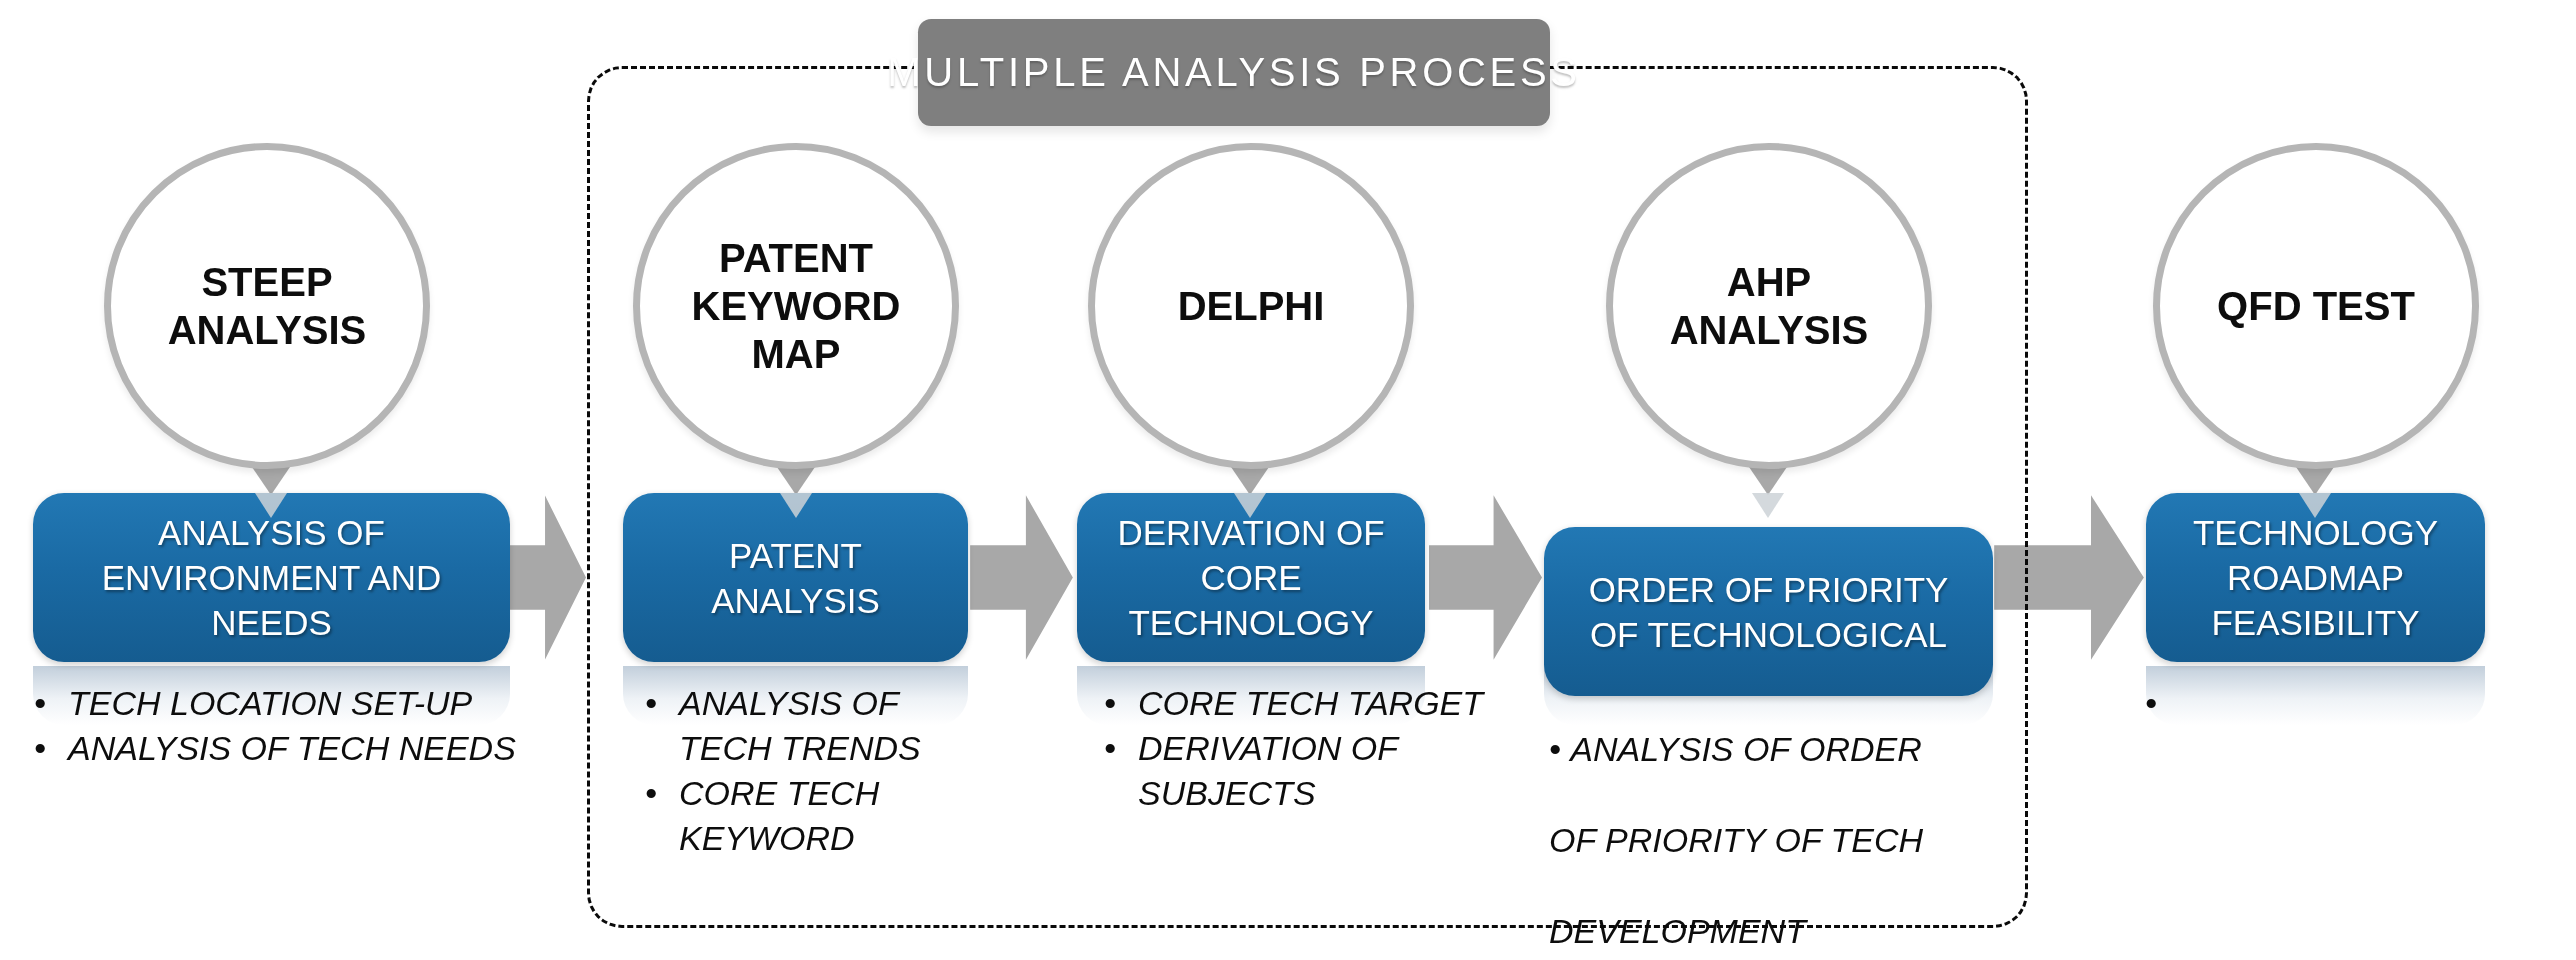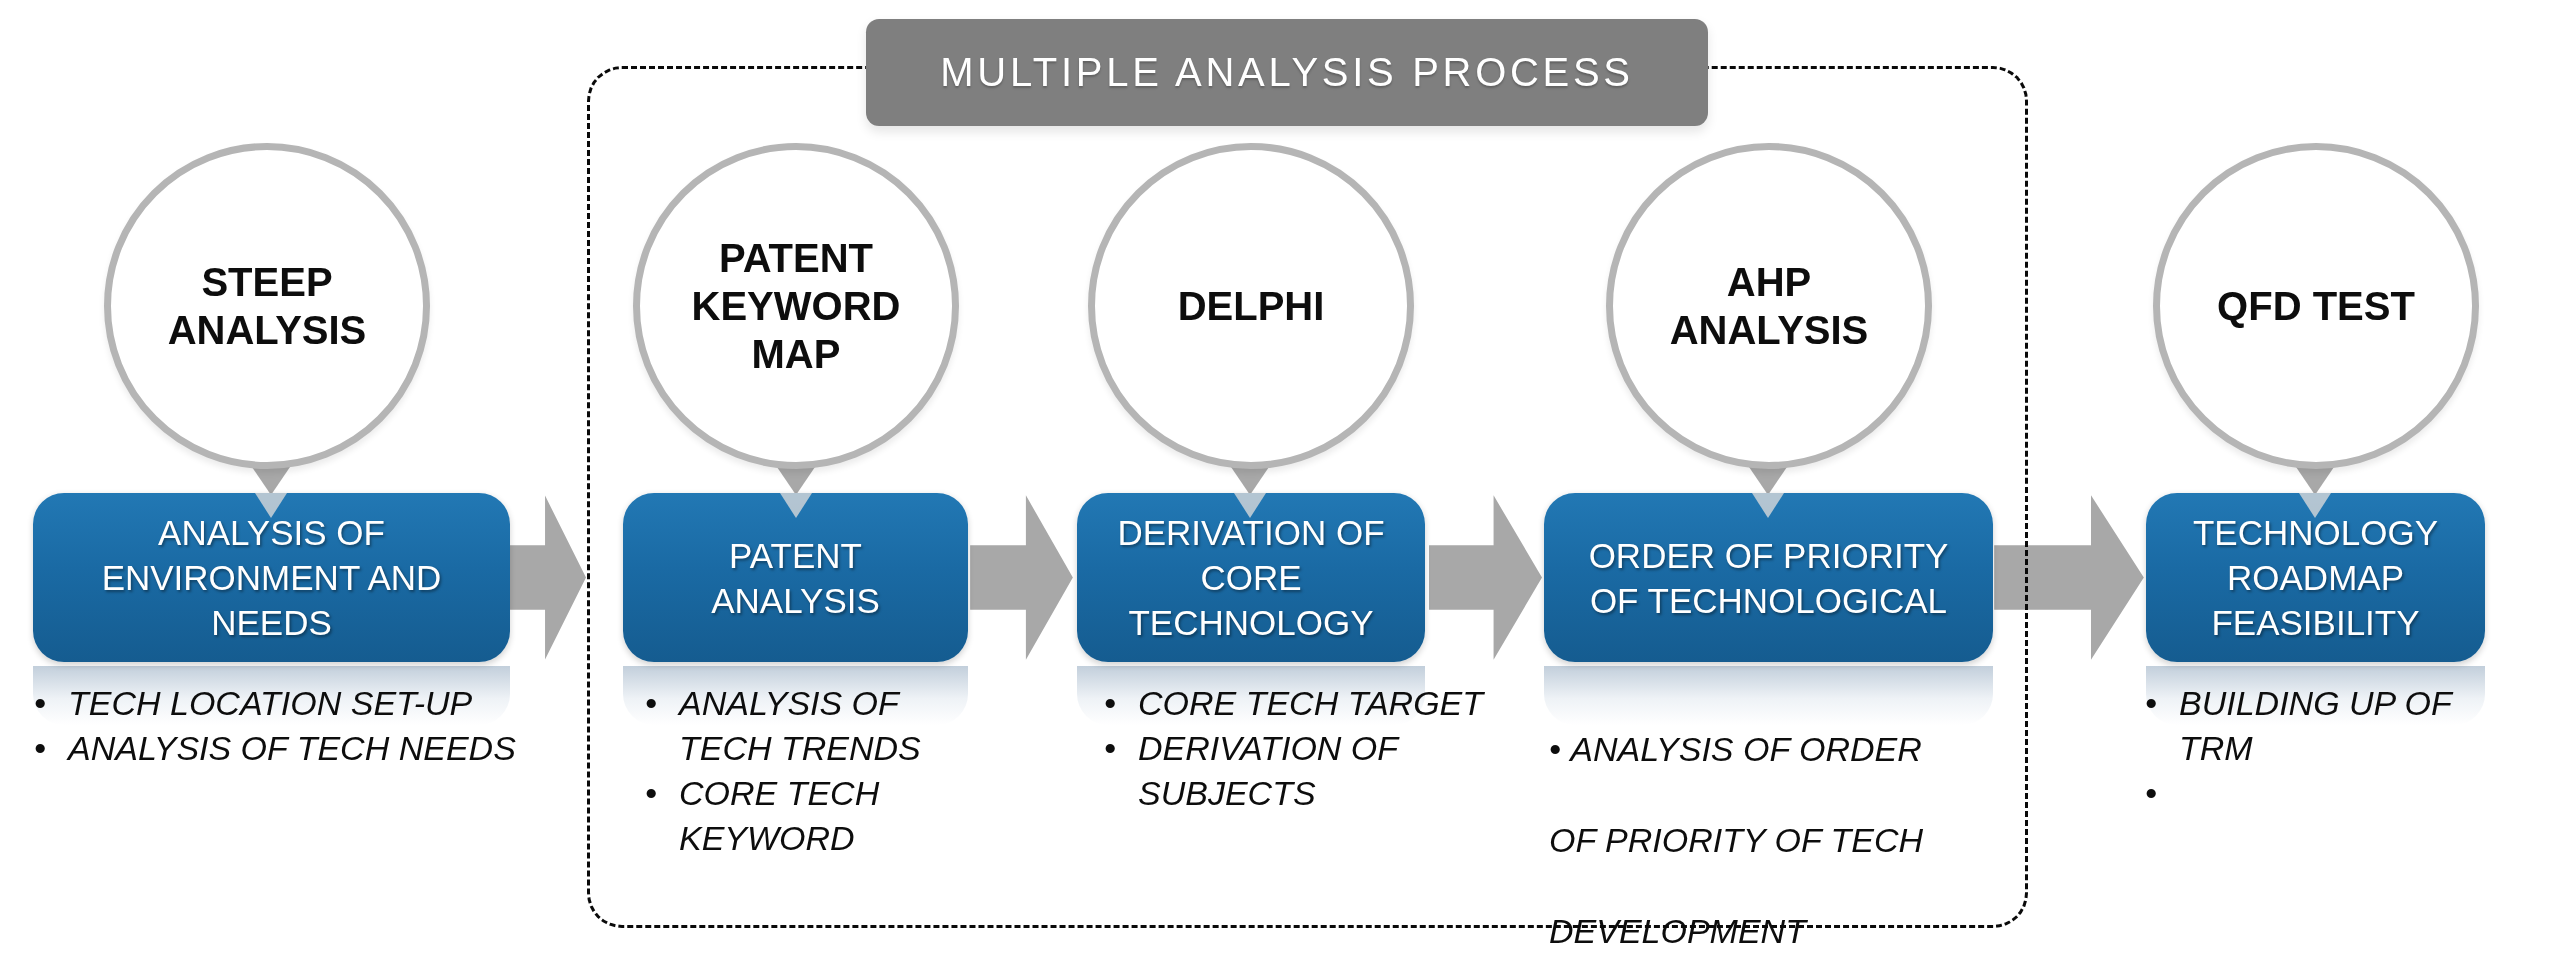--- a/index.html
+++ b/index.html
@@ -8,21 +8,21 @@
     font-family:"Liberation Sans", sans-serif;
   }
   
   .dashed-rect{
     position:absolute;left:587px;top:66px;width:1441px;height:862px;
     border:3.7px dashed #0a0a0a;border-radius:35px;box-sizing:border-box;z-index:5;
     pointer-events:none;
   }
   
   .title-banner{
-    position:absolute;left:866px;top:19px;width:842px;height:107px;
+    position:absolute;left:918px;top:19px;width:632px;height:107px;
     background:#7f7f7f;border-radius:13.2px;z-index:6;
     display:flex;align-items:center;justify-content:center;
     box-shadow:0 5.9px 10.3px rgba(0,0,0,0.10);
   }
   .title-banner span{
     color:#ffffff;font-size:40px;letter-spacing:3.7px;font-weight:400;white-space:nowrap;
     text-shadow:0 1.5px 2.2px rgba(0,0,0,0.25);
   }
   
   .circle{
@@ -168,21 +168,21 @@
         </div>
       </div>
       <div class="circle" style="left: 1606px; top: 143px;">
         <div class="ctext">
           <div class="cline">AHP</div>
           <div class="cline">ANALYSIS</div>
         </div>
       </div>
       <div class="pointer" style="left: 1730px; top: 439px;"></div>
       <div class="pointer-tip" style="left: 1752px; top: 493px;"></div>
-      <div class="bluebox" style="left: 1544px; width: 449px;">
+      <div class="bluebox" style="left: 1544px; width: 449px; margin-top: 34px;">
         <div class="bline">ORDER OF PRIORITY</div>
         <div class="bline">OF TECHNOLOGICAL</div>
       </div>
       <div class="reflection" style="left: 1544px; width: 449px;"></div>
       <div class="bullets" style="left: 1549px;">
         <div class="bullet-item block">
           <div class="line first">ANALYSIS OF ORDER</div>
           <div class="line">OF PRIORITY OF TECH</div>
           <div class="line">DEVELOPMENT</div>
         </div>
@@ -196,27 +196,20 @@
       <div class="pointer-tip" style="left: 2299px; top: 493px;"></div>
       <div class="bluebox" style="left: 2146px; width: 339px;">
         <div class="bline">TECHNOLOGY</div>
         <div class="bline">ROADMAP</div>
         <div class="bline">FEASIBILITY</div>
       </div>
       <div class="reflection" style="left: 2146px; width: 339px;"></div>
       <div class="bullets" style="left: 2145px;">
         <div class="bullet-item">
           <span class="dot"></span>
-          <div class="blines">
-            <div class="line">BUILDING UP OF</div>
-            <div class="line">TRM</div>
-          </div>
-        </div>
-        <div class="bullet-item">
-          <span class="dot"></span>
         </div>
       </div>
       <div class="arrow" style="left: 469px; top: 488px;"><svg width="117" height="179" viewBox="0 0 160 244">
           <polygon points="0,78 104,78 104,10 160,122 104,234 104,166 0,166" fill="#a8a8a8"></polygon>
         </svg></div>
       <div class="arrow" style="left: 970px; top: 488px;"><svg width="103" height="179" viewBox="0 0 140 244">
           <polygon points="0,78 76,78 76,10 140,122 76,234 76,166 0,166" fill="#a8a8a8"></polygon>
         </svg></div>
       <div class="arrow" style="left: 1429px; top: 488px;"><svg width="113" height="179" viewBox="0 0 154 244">
           <polygon points="0,78 88,78 88,10 154,122 88,234 88,166 0,166" fill="#a8a8a8"></polygon>

